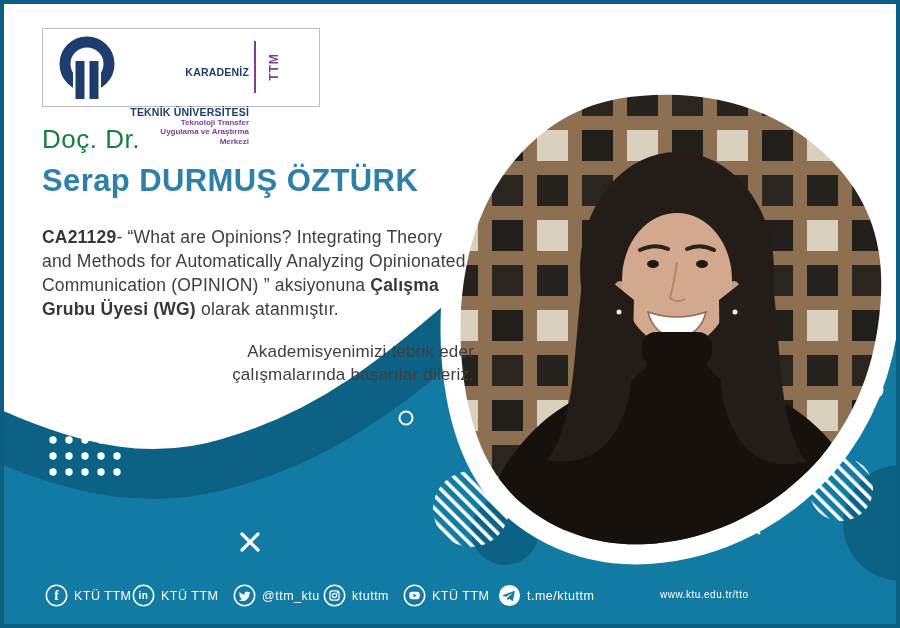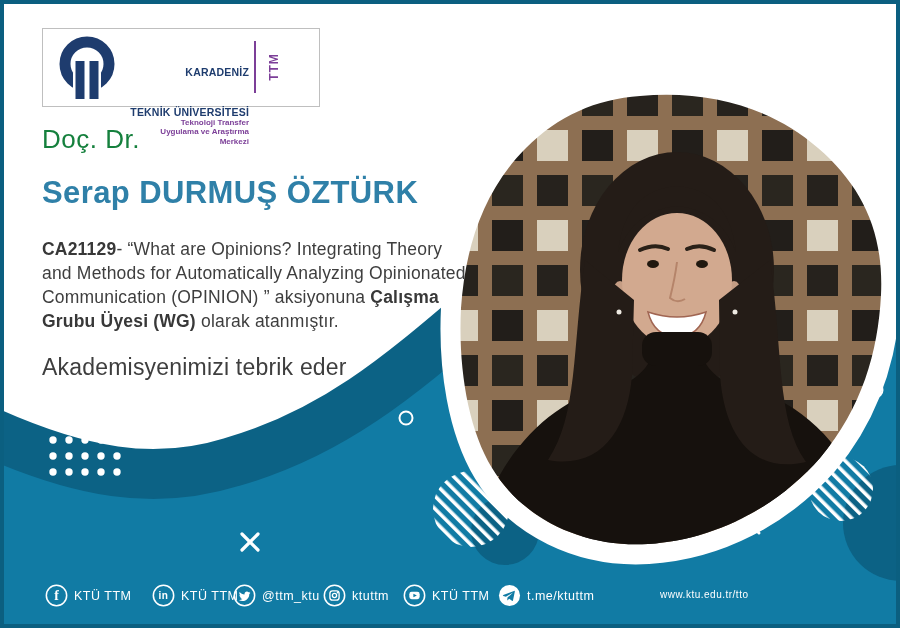--- a/index.html
+++ b/index.html
@@ -26,27 +26,27 @@
   .logo-divider{position:absolute;left:211px;top:12px;width:2px;height:52px;background:#7c3f98;}
   .logo-ttm{
     position:absolute;left:205px;top:12px;width:52px;height:52px;
     display:flex;align-items:center;justify-content:center;
     transform:rotate(-90deg);transform-origin:center;
     font-weight:700;font-size:12px;color:#7c3f98;letter-spacing:1px;
   }
   
   .content{position:absolute;left:42px;top:124px;width:432px;z-index:5;}
   .degree{font-size:26px;color:#15803d;font-weight:400;letter-spacing:.5px;}
-  .name{font-size:31px;color:#2f80a8;font-weight:700;letter-spacing:.4px;margin-top:20px;}
+  .name{font-size:31px;color:#2f80a8;font-weight:700;letter-spacing:.4px;margin-top:8px;}
   .body-par{
     margin:26px 0 0 0;font-size:17.5px;line-height:1.38;color:#3e3e3e;
     letter-spacing:.2px;font-weight:400;
   }
   .body-par b{font-weight:700;color:#383838;margin-top:21px;}
-  .closing{margin:18px 0 0 0;font-size:23px;line-height:1.38;color:#3e3e3e;letter-spacing:.2px;}
+  .closing{margin:18px 0 0 0;font-size:17px;line-height:1.38;color:#3e3e3e;letter-spacing:.2px;text-align:right;}
   
   .footer{position:absolute;left:0;top:582px;width:900px;height:34px;z-index:6;}
   .soc-item{
     position:absolute;top:2px;display:flex;align-items:center;gap:6px;
     color:#ffffff;font-size:12.5px;letter-spacing:.5px;white-space:nowrap;
   }
   .soc-item svg{display:block;}
   .site{
     position:absolute;left:660px;top:7px;color:#ffffff;
     font-size:10px;letter-spacing:.5px;
@@ -162,34 +162,34 @@
     <div class="logo-l4">Uygulama ve Araştırma Merkezi</div>
   </div>
   <div class="logo-divider"></div>
   <div class="logo-ttm">TTM</div>
 </div>
 
 <div class="content">
   <div class="degree">Doç. Dr.</div>
   <div class="name">Serap DURMUŞ ÖZTÜRK</div>
   <p class="body-par"><b>CA21129</b><span>- “What are Opinions? Integrating Theory and Methods for Automatically Analyzing Opinionated Communication (OPINION) ” aksiyonuna </span><b>Çalışma Grubu Üyesi (WG)</b><span> olarak atanmıştır.</span></p>
-  <p class="closing"><span>Akademisyenimizi tebrik eder</span><br></p>
+  <p class="closing"><span>Akademisyenimizi tebrik eder</span><br><span>çalışmalarında başarılar dileriz.</span></p>
 </div>
 
 <div class="footer">
 
   <div class="soc-item" style="left:45px">
     <svg width="23" height="23" viewBox="0 0 24 24">
       <circle cx="12" cy="12" r="10.6" fill="none" stroke="#ffffff" stroke-width="1.6"></circle>
       <text x="12.4" y="17.2" text-anchor="middle" font-family="Liberation Serif, serif" font-weight="700" font-size="14.5" fill="#ffffff">f</text>
     </svg>
     <span>KTÜ TTM</span>
   </div>
 
-  <div class="soc-item" style="left:152px">
+  <div class="soc-item" style="left:132px">
     <svg width="23" height="23" viewBox="0 0 24 24">
       <circle cx="12" cy="12" r="10.6" fill="none" stroke="#ffffff" stroke-width="1.6"></circle>
       <text x="12" y="16" text-anchor="middle" font-family="Liberation Sans, sans-serif" font-weight="700" font-size="10.5" fill="#ffffff">in</text>
     </svg>
     <span>KTÜ TTM</span>
   </div>
 
   <div class="soc-item" style="left:233px">
     <svg width="23" height="23" viewBox="0 0 24 24">
       <circle cx="12" cy="12" r="10.6" fill="none" stroke="#ffffff" stroke-width="1.6"></circle>

